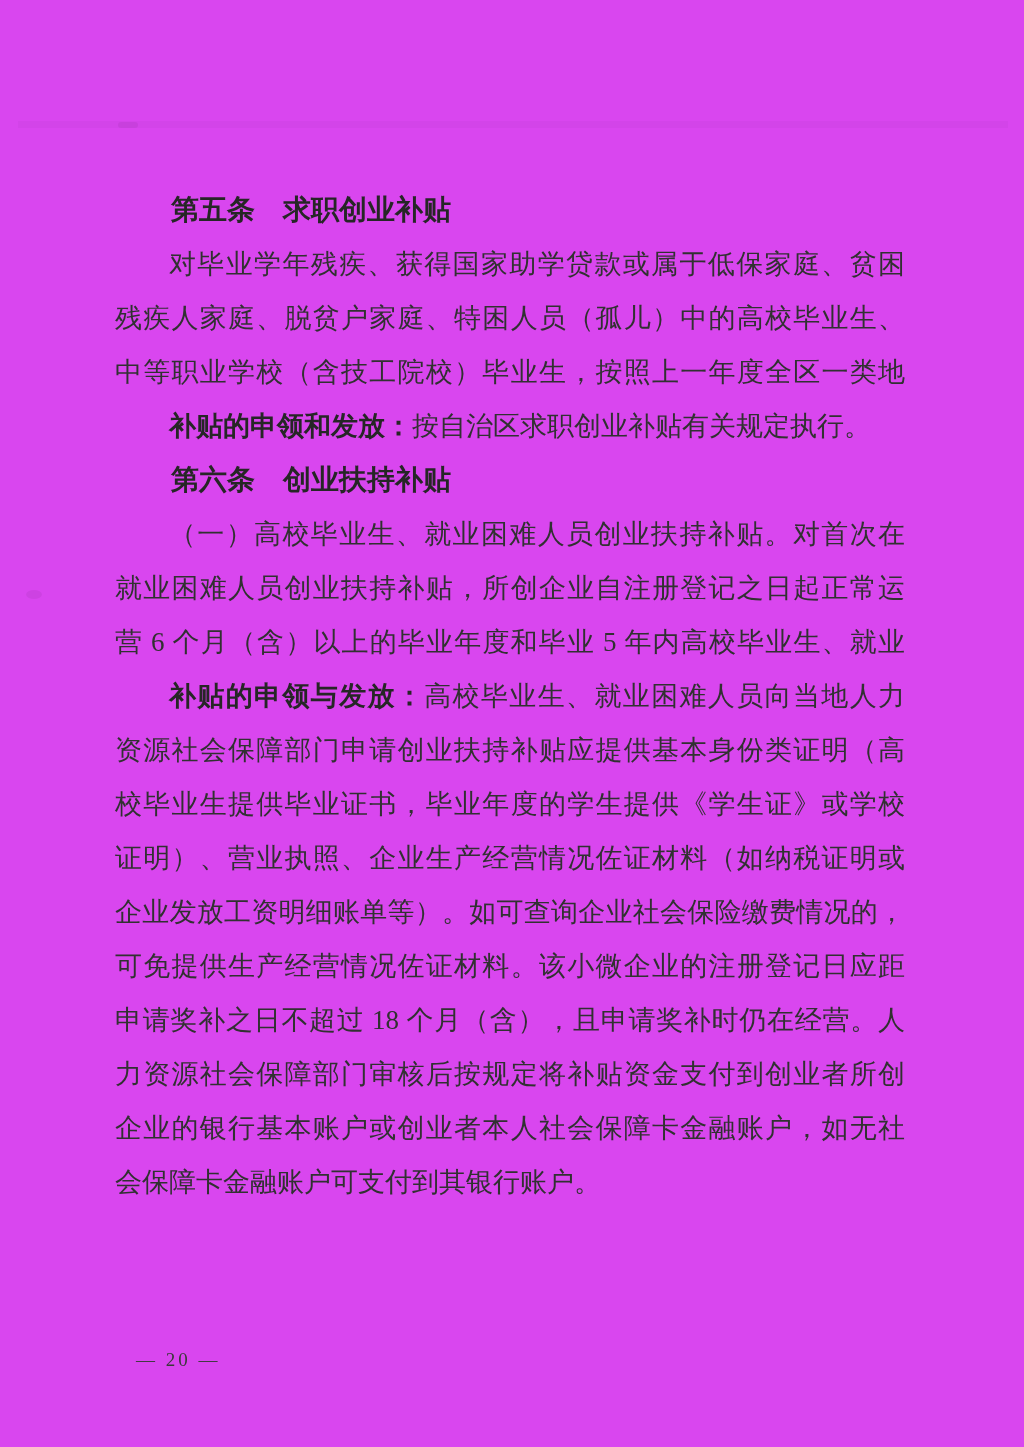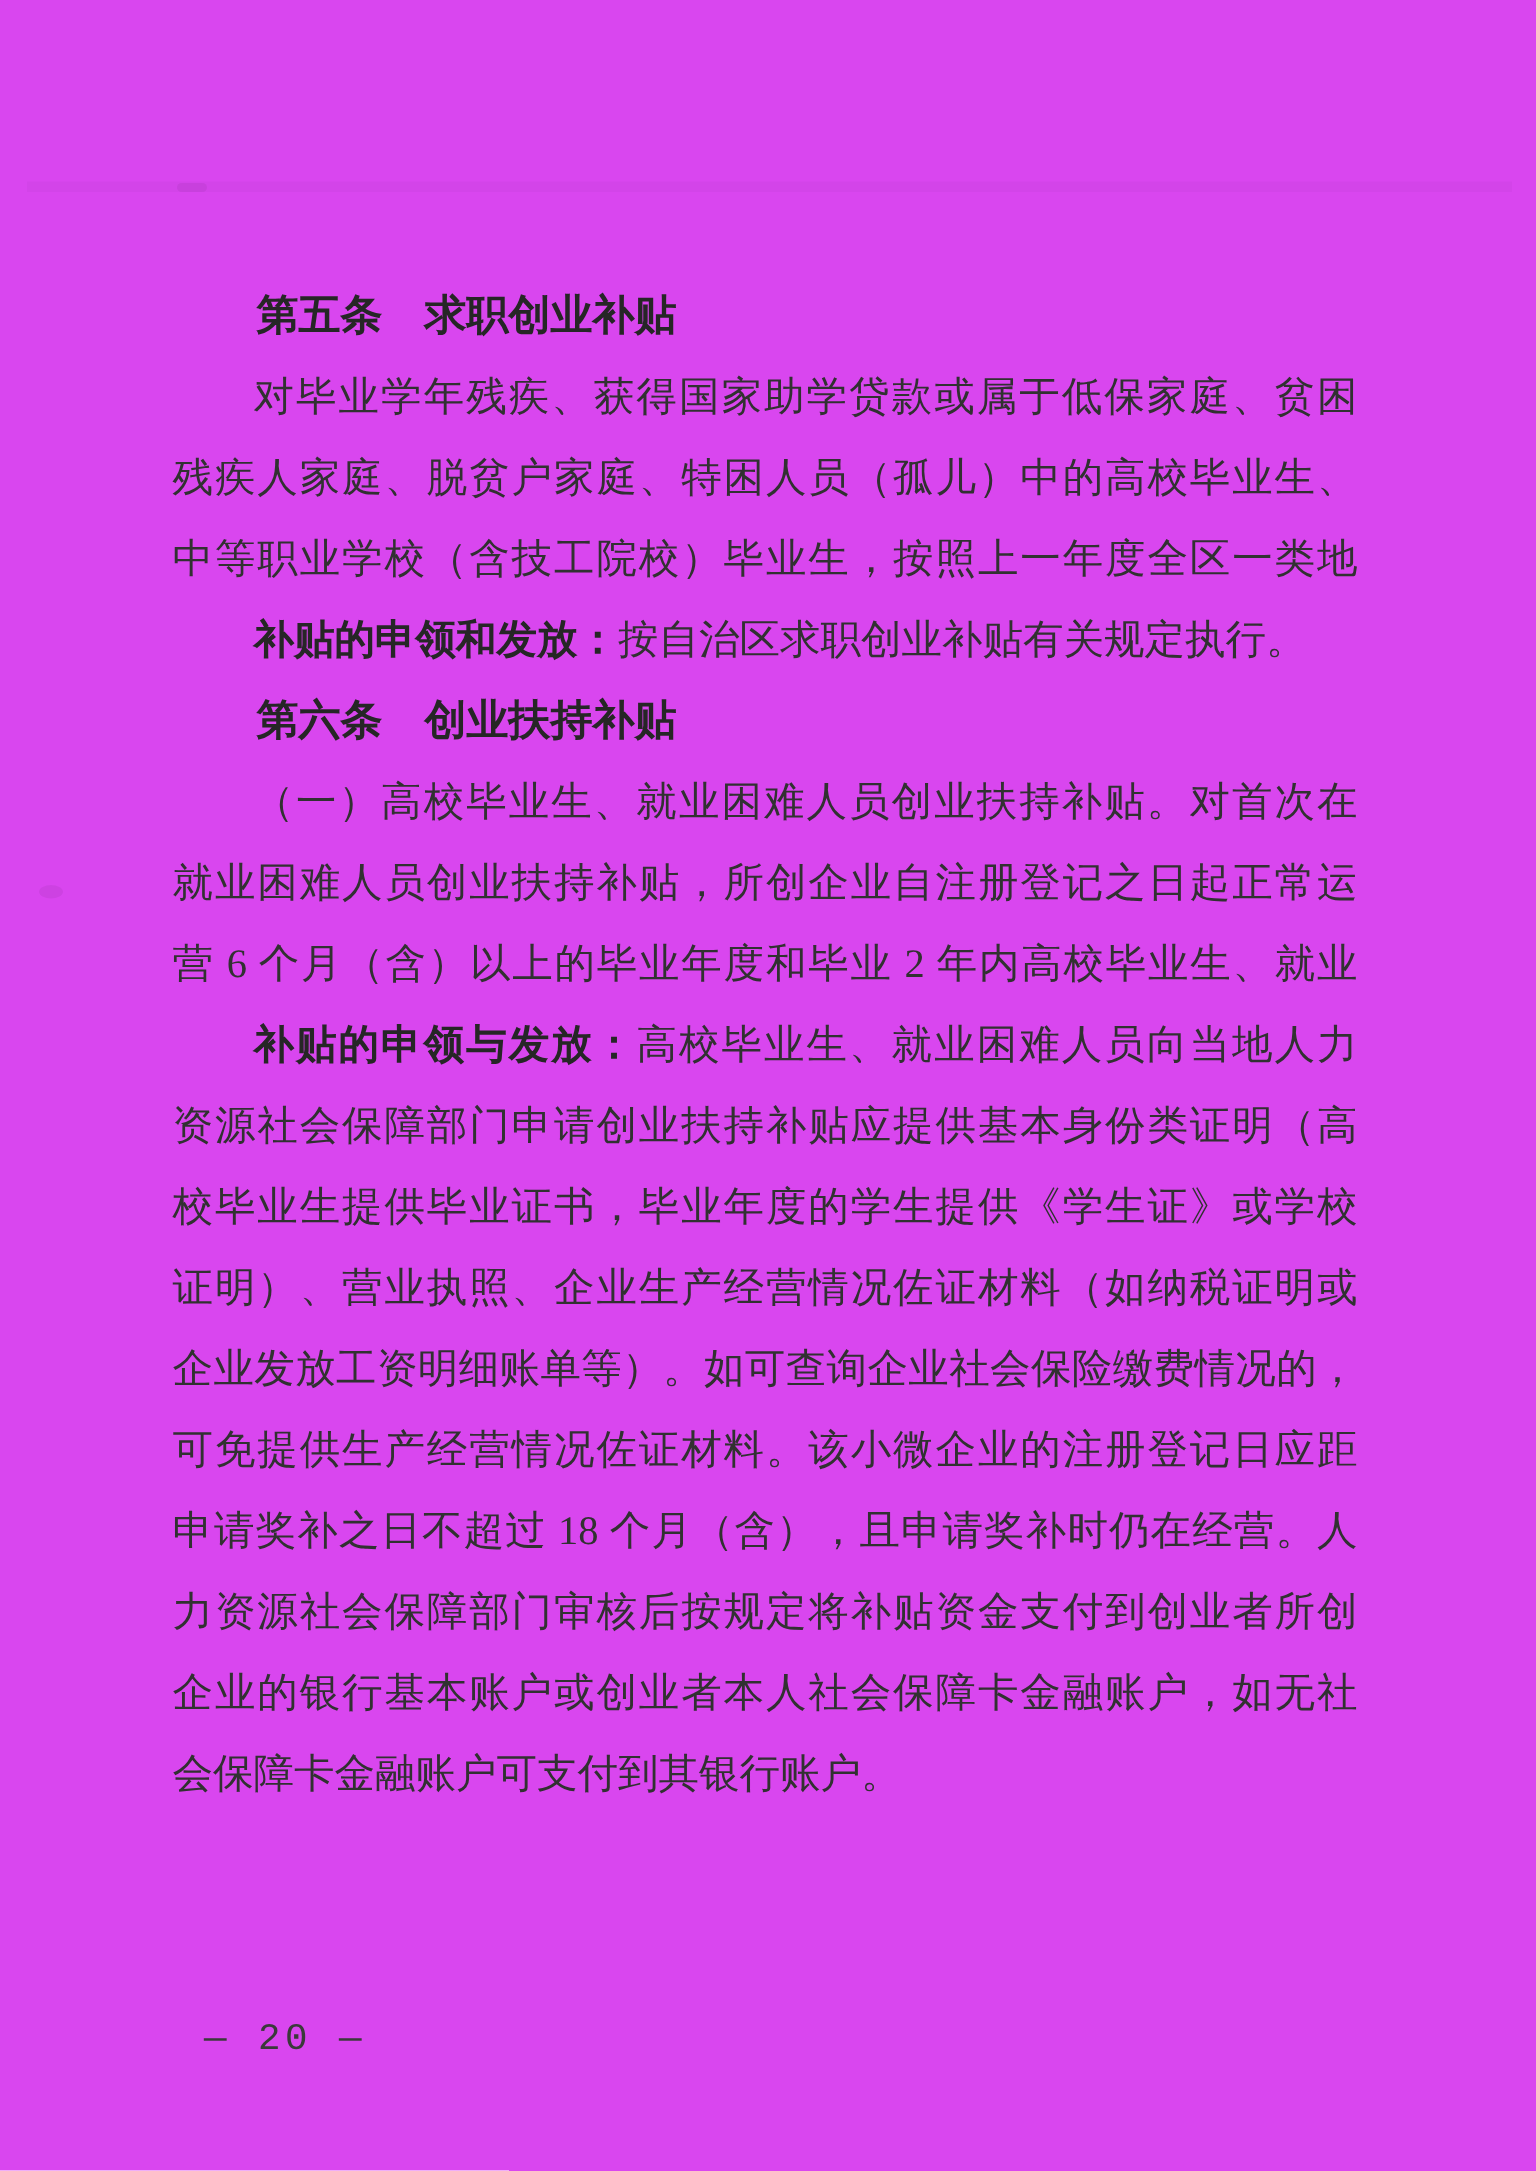--- a/index.html
+++ b/index.html
@@ -73,25 +73,25 @@
   }
   .lead {
     font-family: Liberation Mono, monospace;
     font-weight: 700;
     color: #262626;
   }
   .footer {
     position: absolute;
     left: 136px;
     top: 1340px;
-    font-size: 25px;
+    font-size: 19px;
     line-height: 40px;
     color: #3a3a3a;
     letter-spacing: 3px;
-    font-family: Liberation Mono, monospace;
+    font-family: Liberation Serif, serif;
   }
 </style>
 </head>
 <body>
 
 <div class="page">
 
   <div class="streak-top"></div>
   <div class="streak-dot"></div>
   <div class="smudge-left"></div>
@@ -103,21 +103,21 @@
     <div class="line indent justify">对毕业学年残疾、获得国家助学贷款或属于低保家庭、贫困</div>
     <div class="line justify">残疾人家庭、脱贫户家庭、特困人员（孤儿）中的高校毕业生、</div>
     <div class="line justify">中等职业学校（含技工院校）毕业生，按照上一年度全区一类地</div>
 
     <div class="line indent"><span class="lead">补贴的申领和发放：</span><span>按自治区求职创业补贴有关规定执行。</span></div>
 
     <div class="line heading">第六条　创业扶持补贴</div>
 
     <div class="line indent justify">（一）高校毕业生、就业困难人员创业扶持补贴。对首次在</div>
     <div class="line justify">就业困难人员创业扶持补贴，所创企业自注册登记之日起正常运</div>
-    <div class="line justify">营 6 个月（含）以上的毕业年度和毕业 2 年内高校毕业生、就业</div>
+    <div class="line justify">营 6 个月（含）以上的毕业年度和毕业 5 年内高校毕业生、就业</div>
 
     <div class="line indent justify"><span class="lead">补贴的申领与发放：</span><span>高校毕业生、就业困难人员向当地人力</span></div>
 
     <div class="line justify">资源社会保障部门申请创业扶持补贴应提供基本身份类证明（高</div>
     <div class="line justify">校毕业生提供毕业证书，毕业年度的学生提供《学生证》或学校</div>
     <div class="line justify">证明）、营业执照、企业生产经营情况佐证材料（如纳税证明或</div>
     <div class="line justify">企业发放工资明细账单等）。如可查询企业社会保险缴费情况的，</div>
     <div class="line justify">可免提供生产经营情况佐证材料。该小微企业的注册登记日应距</div>
     <div class="line justify">申请奖补之日不超过 18 个月（含），且申请奖补时仍在经营。人</div>
     <div class="line justify">力资源社会保障部门审核后按规定将补贴资金支付到创业者所创</div>

